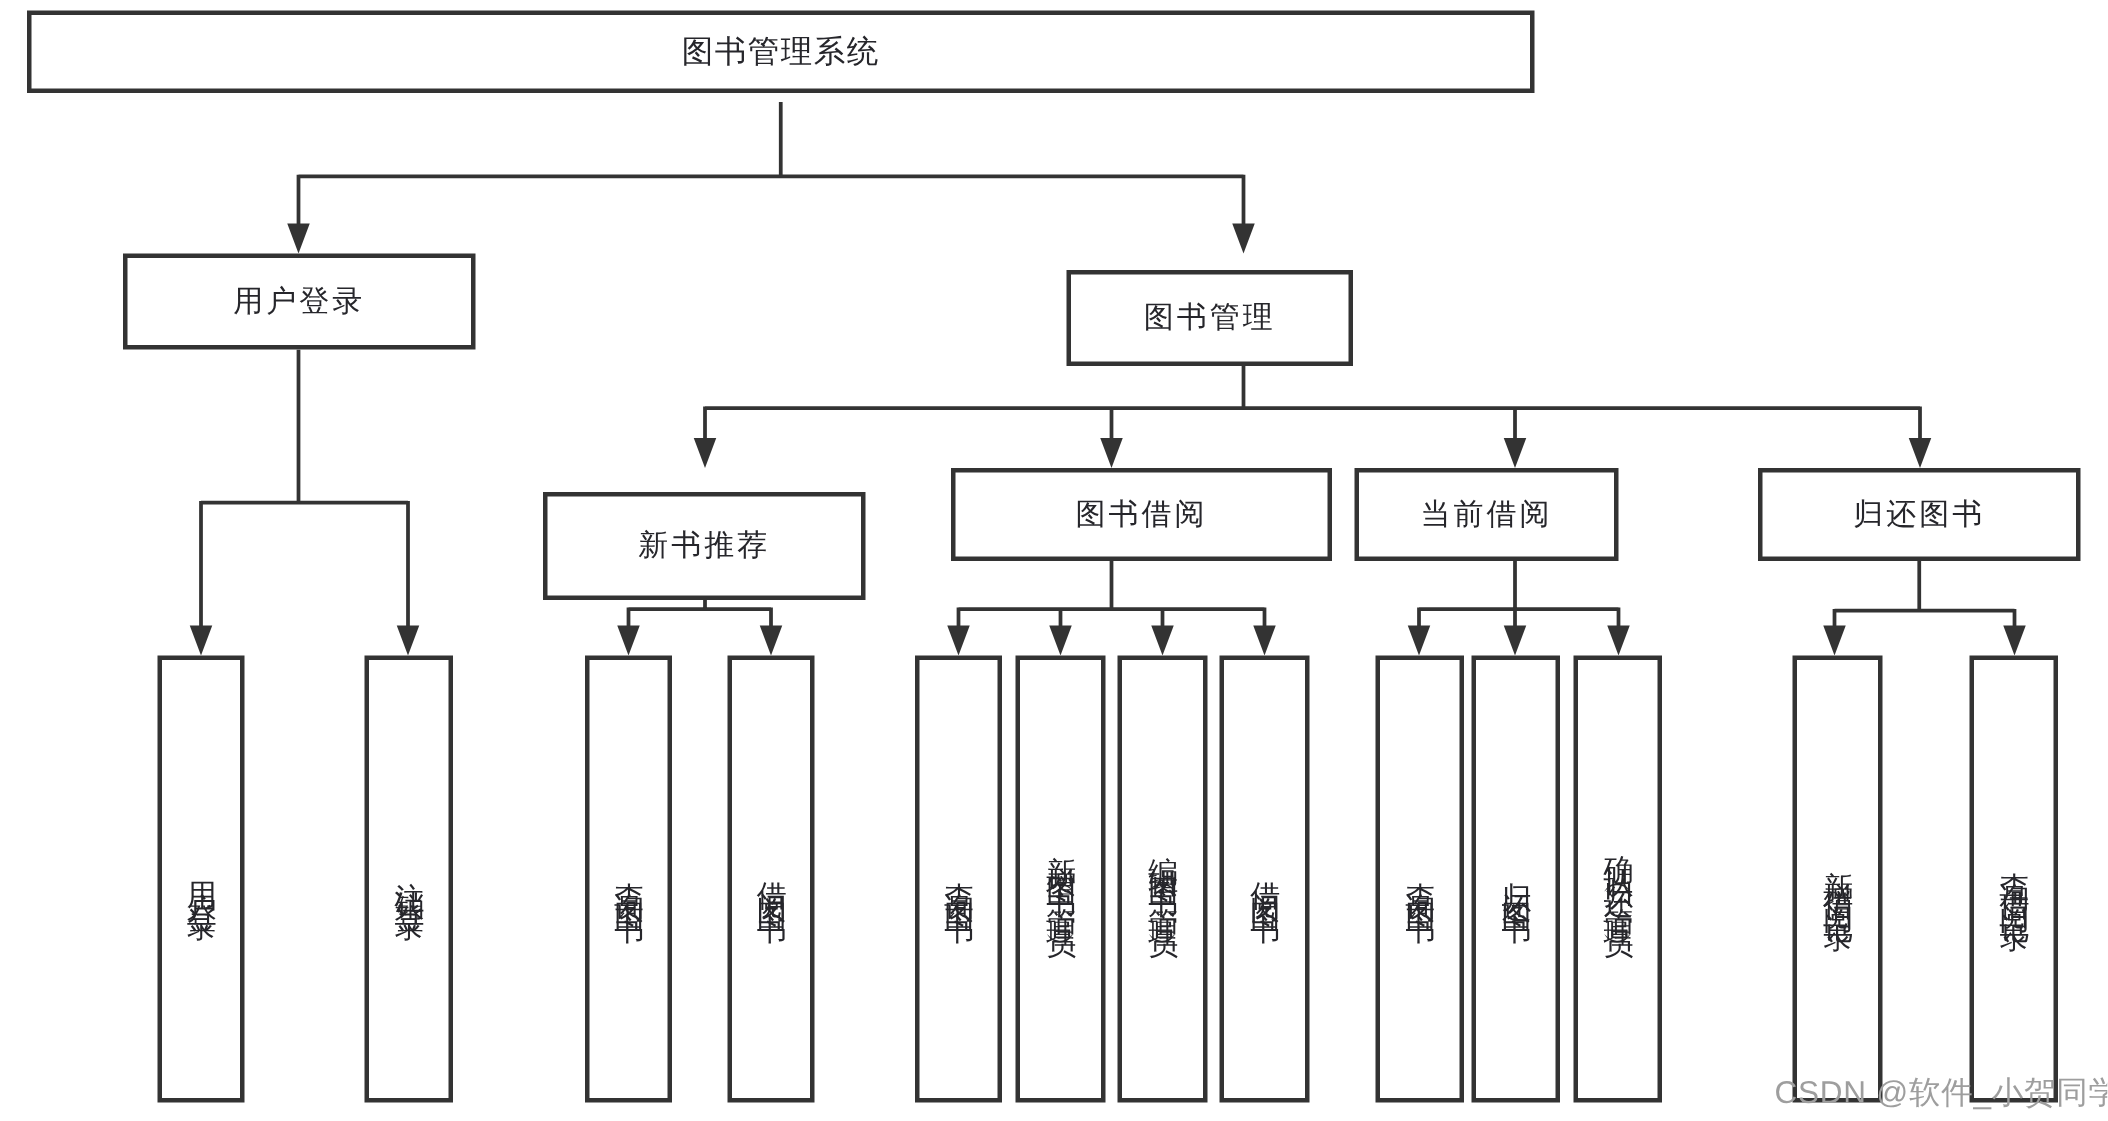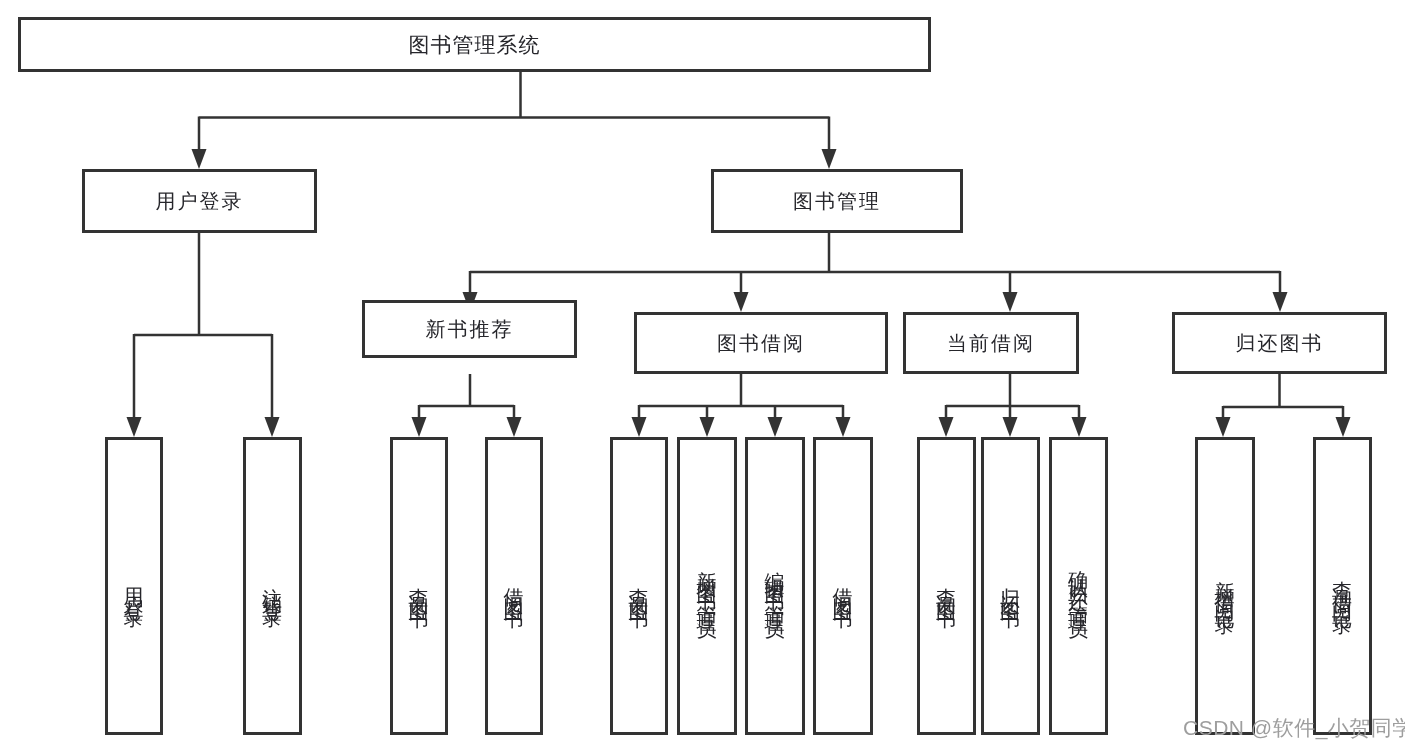--- a/index.html
+++ b/index.html
@@ -55,32 +55,32 @@
       <polygon points="767.5,417 782.5,417 775,437"></polygon>
       <polygon points="835.5,417 850.5,417 843,437"></polygon>
       <polygon points="938.5,417 953.5,417 946,437"></polygon>
       <polygon points="1002.5,417 1017.5,417 1010,437"></polygon>
       <polygon points="1071.5,417 1086.5,417 1079,437"></polygon>
       <polygon points="1215.5,417 1230.5,417 1223,437"></polygon>
       <polygon points="1335.5,417 1350.5,417 1343,437"></polygon>
     </g>
   </svg>
 
-  <div class="box rootbox" style="left:18px;top:17px;width:913px;height:55px">
+  <div class="box rootbox" style="left:18px;top:7px;width:1005px;height:55px">
     <span>图书管理系统</span>
   </div>
 
   <div class="box hbox" style="left:82px;top:169px;width:235px;height:64px">
     <span>用户登录</span>
   </div>
-  <div class="box hbox" style="left:711px;top:169px;width:252px;height:64px">
+  <div class="box hbox" style="left:711px;top:180px;width:191px;height:64px">
     <span>图书管理</span>
   </div>
 
-  <div class="box hbox" style="left:362px;top:300px;width:215px;height:58px">
+  <div class="box hbox" style="left:362px;top:328px;width:215px;height:72px">
     <span>新书推荐</span>
   </div>
   <div class="box hbox" style="left:634px;top:312px;width:254px;height:62px">
     <span>图书借阅</span>
   </div>
   <div class="box hbox" style="left:903px;top:312px;width:176px;height:62px">
     <span>当前借阅</span>
   </div>
   <div class="box hbox" style="left:1172px;top:312px;width:215px;height:62px">
     <span>归还图书</span>

